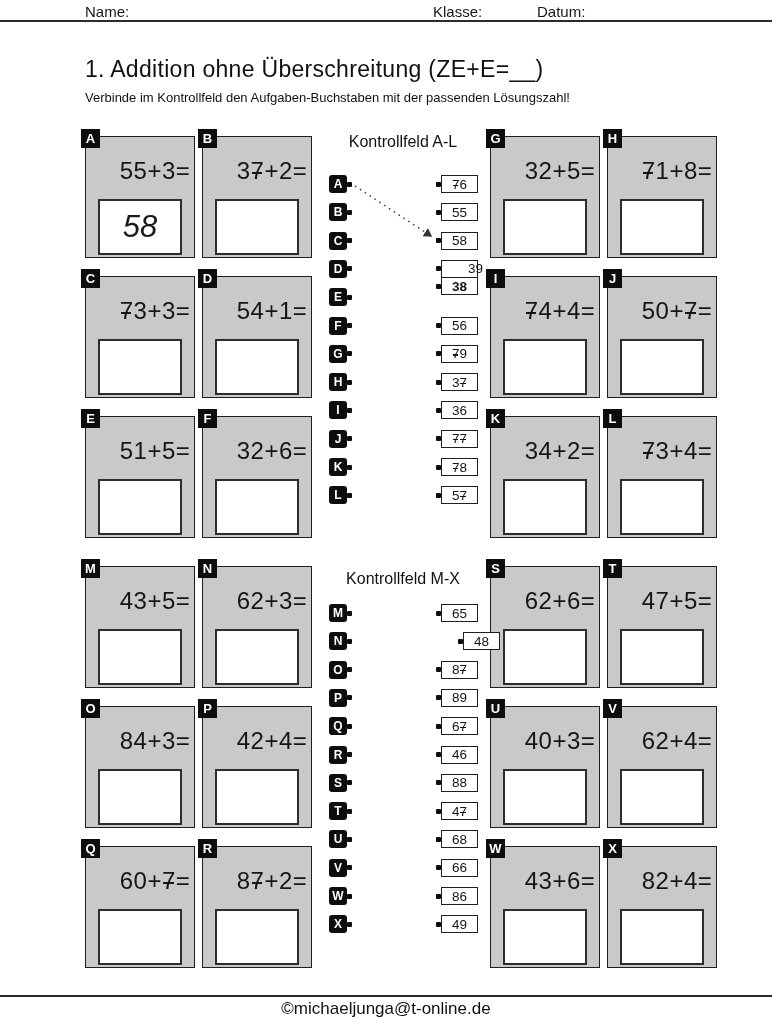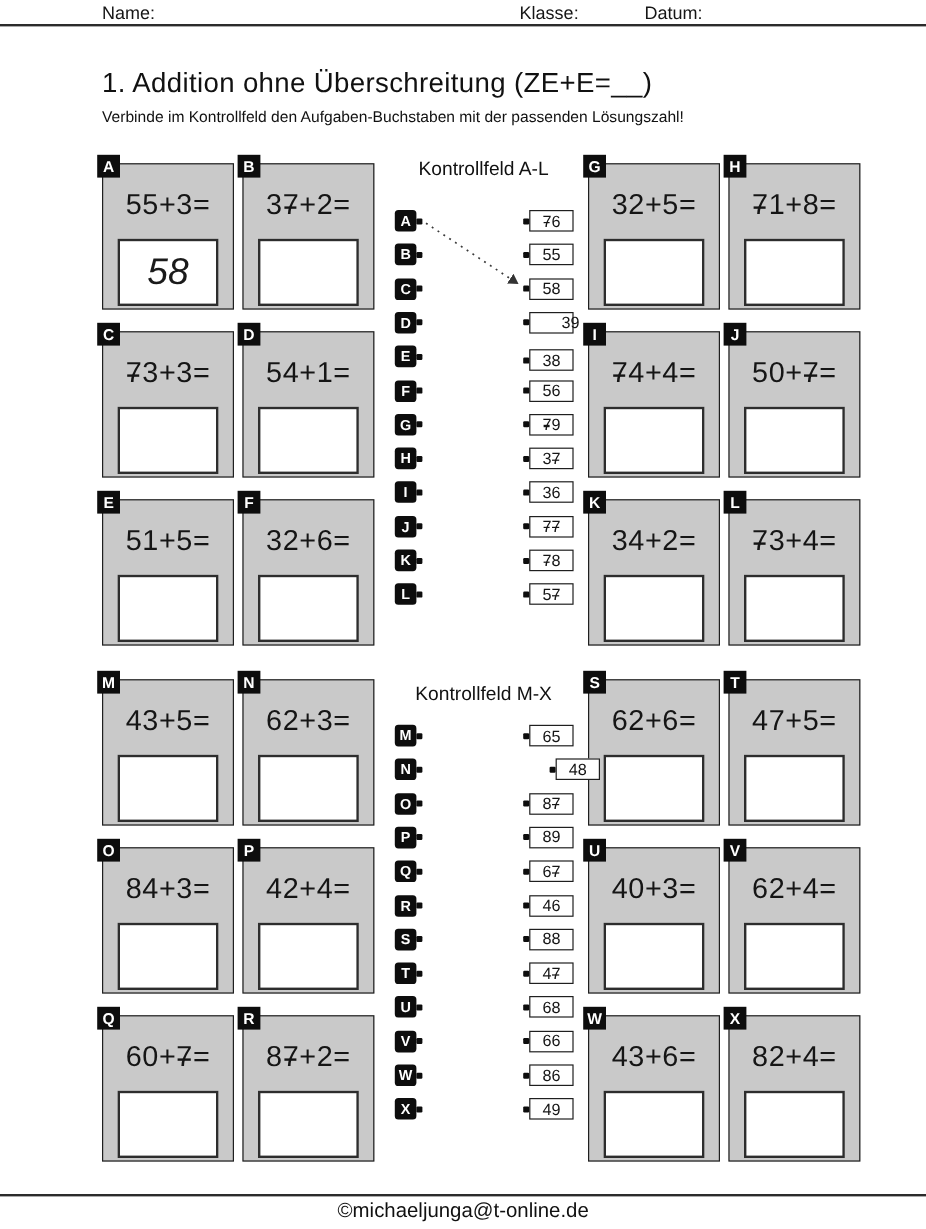--- a/index.html
+++ b/index.html
@@ -16,21 +16,21 @@
   .card{
     position:absolute;width:110px;height:122px;background:#c9c9c9;
     border:1.6px solid #1f1f1f;box-sizing:border-box;
   }
   .card .tab{
     position:absolute;left:-5px;top:-8px;width:19px;height:19px;background:#0d0d0d;
     color:#fff;font-size:13px;font-weight:bold;display:flex;align-items:center;justify-content:center;
   }
   .card .prob{
     position:absolute;left:0;top:20px;width:100%;text-align:center;
-    font-size:24px;color:#151515;letter-spacing:.5px;white-space:nowrap;
+    font-size:24px;color:#151515;letter-spacing:.5px;white-space:nowrap;padding-left:15px;
   }
   .card .abox{
     position:absolute;left:50%;transform:translateX(-50%);top:62px;width:84px;height:56px;
     background:#fff;border:2px solid #2d2d2d;box-sizing:border-box;
     display:flex;align-items:center;justify-content:center;
   }
   .card .aval{font-style:italic;font-size:31px;color:#1a1a1a;}
   
   .kf-title{position:absolute;left:328px;width:150px;text-align:center;font-size:16px;color:#111;white-space:nowrap;}
   .kf-tab{
@@ -201,21 +201,21 @@
       <div class="kf-tab" style="left: 329px; top: 344.8px;">G<span class="dot"></span></div>
       <div class="kf-tab" style="left: 329px; top: 373.1px;">H<span class="dot"></span></div>
       <div class="kf-tab" style="left: 329px; top: 401.4px;">I<span class="dot"></span></div>
       <div class="kf-tab" style="left: 329px; top: 429.7px;">J<span class="dot"></span></div>
       <div class="kf-tab" style="left: 329px; top: 458px;">K<span class="dot"></span></div>
       <div class="kf-tab" style="left: 329px; top: 486.3px;">L<span class="dot"></span></div>
       <div class="kf-num" style="left: 441px; top: 175px;"><span class="dot"></span><span class="s7">7</span>6</div>
       <div class="kf-num" style="left: 441px; top: 203.3px;"><span class="dot"></span>55</div>
       <div class="kf-num" style="left: 441px; top: 231.6px;"><span class="dot"></span>58</div>
       <div class="kf-num" style="left: 441px; top: 259.9px; padding-left: 32px;"><span class="dot"></span>39</div>
-      <div class="kf-num" style="left: 441px; top: 291px;"><span class="dot"></span>38</div>
+      <div class="kf-num" style="left: 441px; top: 277px; font-weight: bold;"><span class="dot"></span>38</div>
       <div class="kf-num" style="left: 441px; top: 316.5px;"><span class="dot"></span>56</div>
       <div class="kf-num" style="left: 441px; top: 344.8px;"><span class="dot"></span><span class="s7">7</span>9</div>
       <div class="kf-num" style="left: 441px; top: 373.1px;"><span class="dot"></span>3<span class="s7">7</span></div>
       <div class="kf-num" style="left: 441px; top: 401.4px;"><span class="dot"></span>36</div>
       <div class="kf-num" style="left: 441px; top: 429.7px;">
         <span class="dot"></span>
         <span class="s7">7</span>
         <span class="s7">7</span>
       </div>
       <div class="kf-num" style="left: 441px; top: 458px;"><span class="dot"></span><span class="s7">7</span>8</div>

